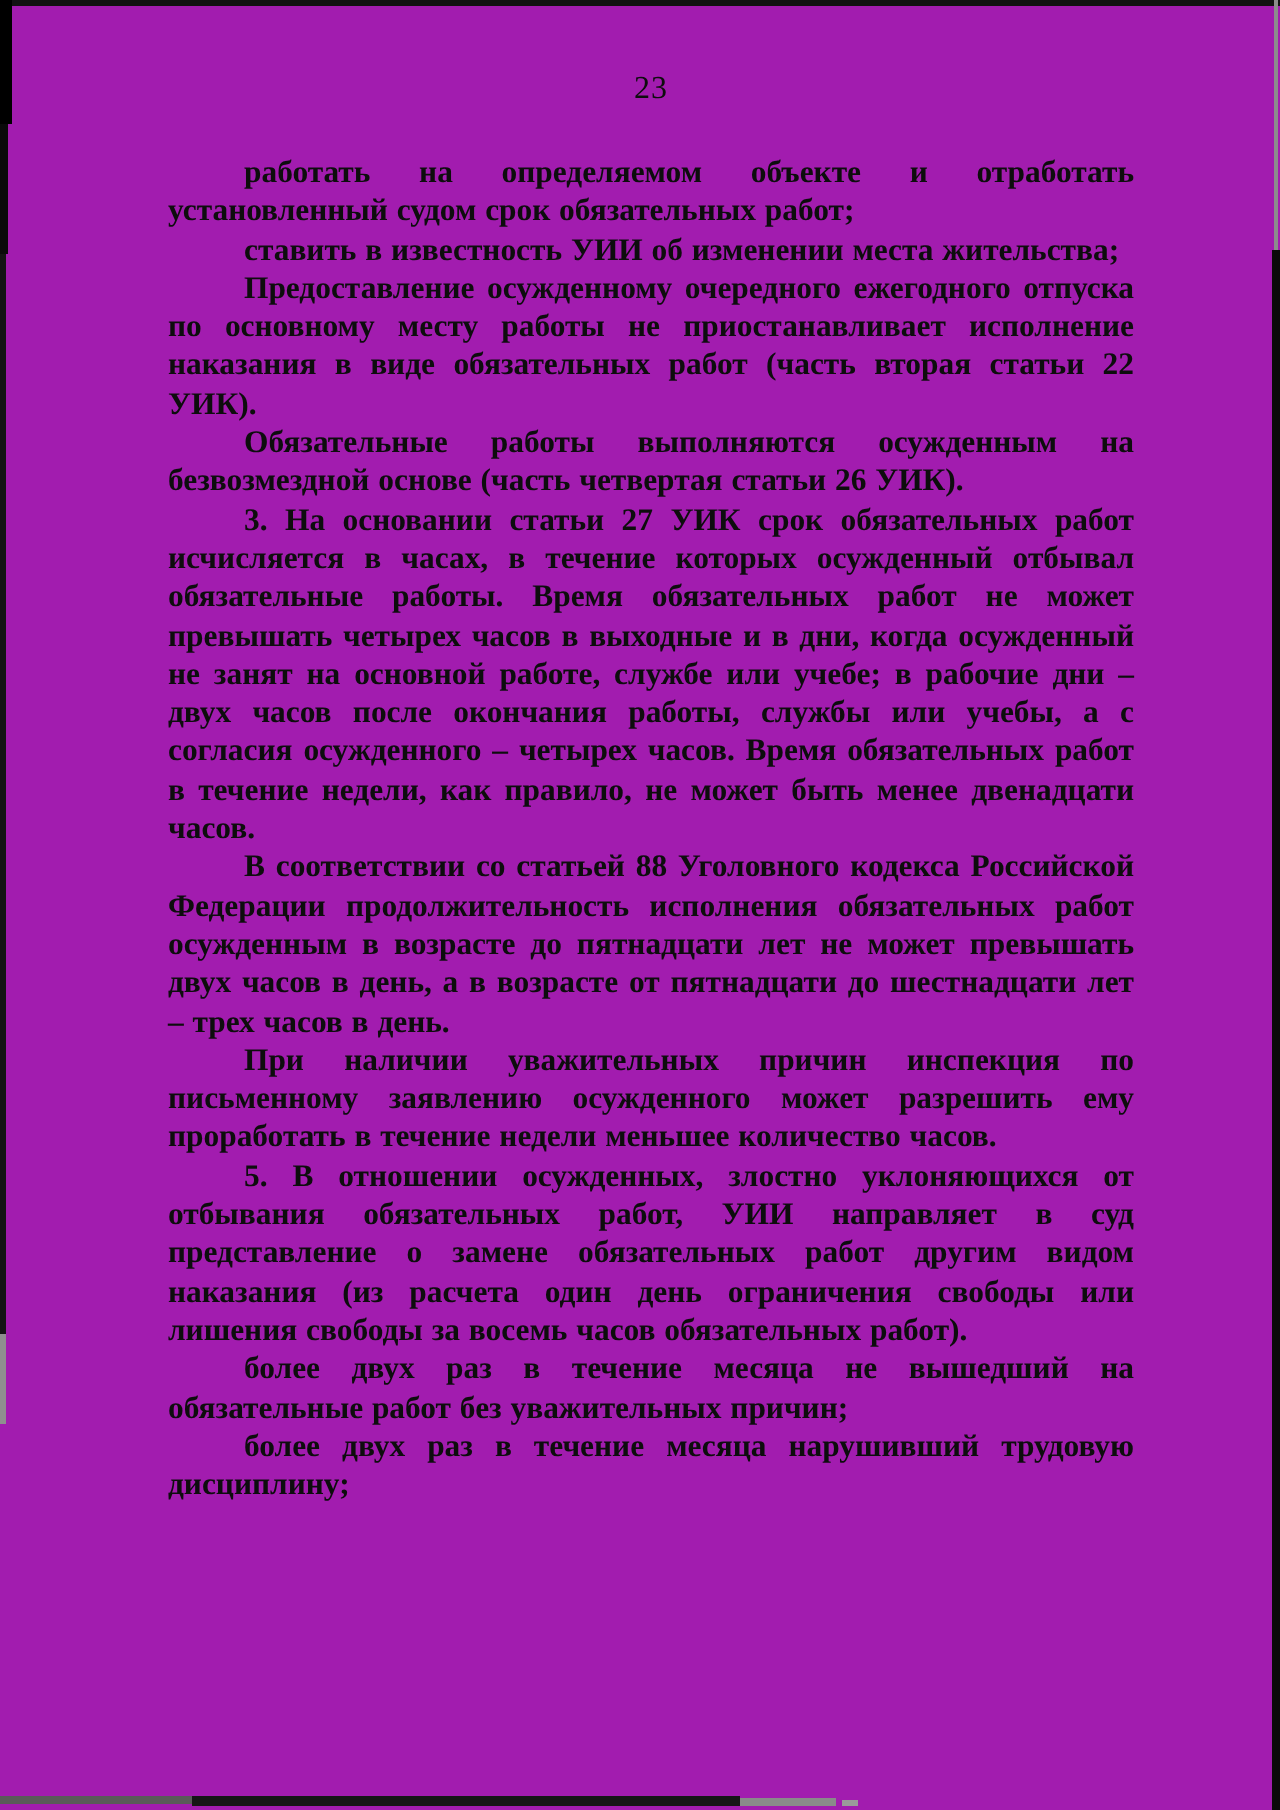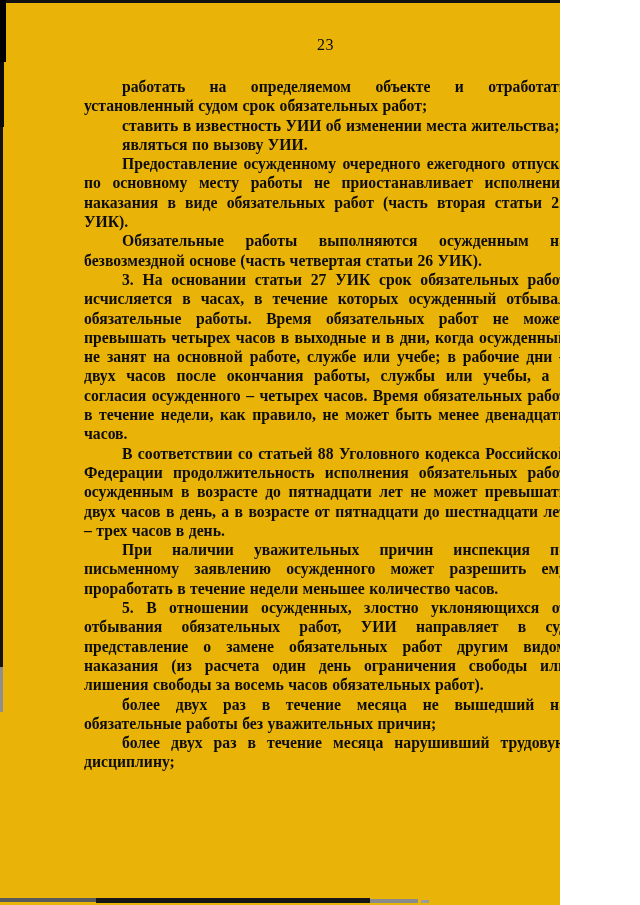--- a/index.html
+++ b/index.html
@@ -3,23 +3,23 @@
 <meta charset="utf-8">
 <style>
   html, body {
     margin: 0;
     padding: 0;
     background: #ffffff;
     font-family: "Liberation Serif", "DejaVu Serif", serif;
   }
   .page {
     position: relative;
-    width: 560px;
+    width: 640px;
     height: 905px;
-    background: #eab308;
+    background: #a21caf;
     overflow: hidden;
     color: #0d0d0d;
   }
   .page-number {
     position: absolute;
     top: 36px;
     left: 84px;
     width: 483px;
     text-align: center;
     font-size: 16px;
@@ -72,24 +72,23 @@
   <div class="artifact edge-bottom-a"></div>
   <div class="artifact edge-bottom-b"></div>
   <div class="artifact edge-bottom-c"></div>
   <div class="artifact edge-bottom-d"></div>
 
   <div class="page-number">23</div>
 
   <div class="content" id="paragraphs">
       <p class="para">работать на определяемом объекте и отработать установленный судом срок обязательных работ;</p>
       <p class="para">ставить в известность УИИ об изменении места жительства;</p>
-      <p class="para">являться по вызову УИИ.</p>
       <p class="para">Предоставление осужденному очередного ежегодного отпуска по основному месту работы не приостанавливает исполнение наказания в виде обязательных работ (часть вторая статьи 22 УИК).</p>
       <p class="para">Обязательные работы выполняются осужденным на безвозмездной основе (часть четвертая статьи 26 УИК).</p>
       <p class="para">3. На основании статьи 27 УИК срок обязательных работ исчисляется в часах, в течение которых осужденный отбывал обязательные работы. Время обязательных работ не может превышать четырех часов в выходные и в дни, когда осужденный не занят на основной работе, службе или учебе; в рабочие дни – двух часов после окончания работы, службы или учебы, а с согласия осужденного – четырех часов. Время обязательных работ в течение недели, как правило, не может быть менее двенадцати часов.</p>
       <p class="para">В соответствии со статьей 88 Уголовного кодекса Российской Федерации продолжительность исполнения обязательных работ осужденным в возрасте до пятнадцати лет не может превышать двух часов в день, а в возрасте от пятнадцати до шестнадцати лет – трех часов в день.</p>
       <p class="para">При наличии уважительных причин инспекция по письменному заявлению осужденного может разрешить ему проработать в течение недели меньшее количество часов.</p>
       <p class="para">5. В отношении осужденных, злостно уклоняющихся от отбывания обязательных работ, УИИ направляет в суд представление о замене обязательных работ другим видом наказания (из расчета один день ограничения свободы или лишения свободы за восемь часов обязательных работ).</p>
-      <p class="para">более двух раз в течение месяца не вышедший на обязательные работы без уважительных причин;</p>
+      <p class="para">более двух раз в течение месяца не вышедший на обязательные работ без уважительных причин;</p>
       <p class="para">более двух раз в течение месяца нарушивший трудовую дисциплину;</p>
     </div>
 
 </div>
 
 </body></html>

